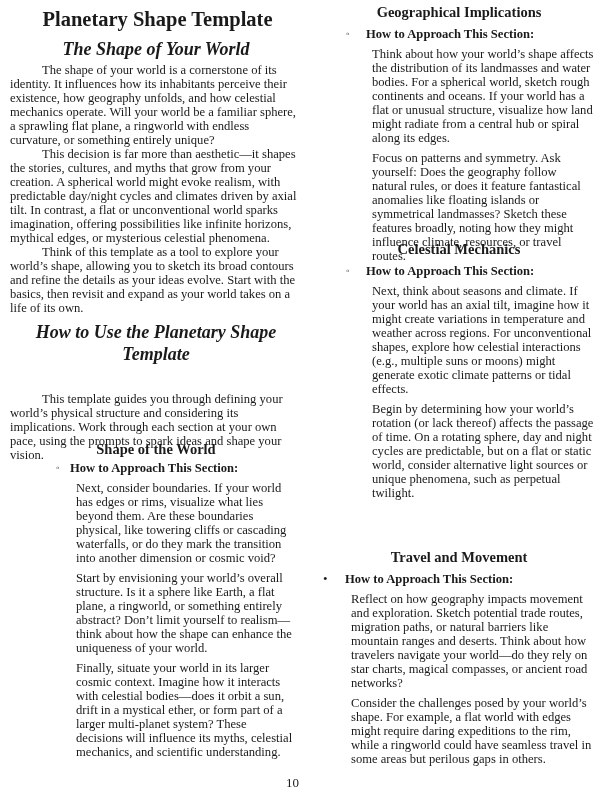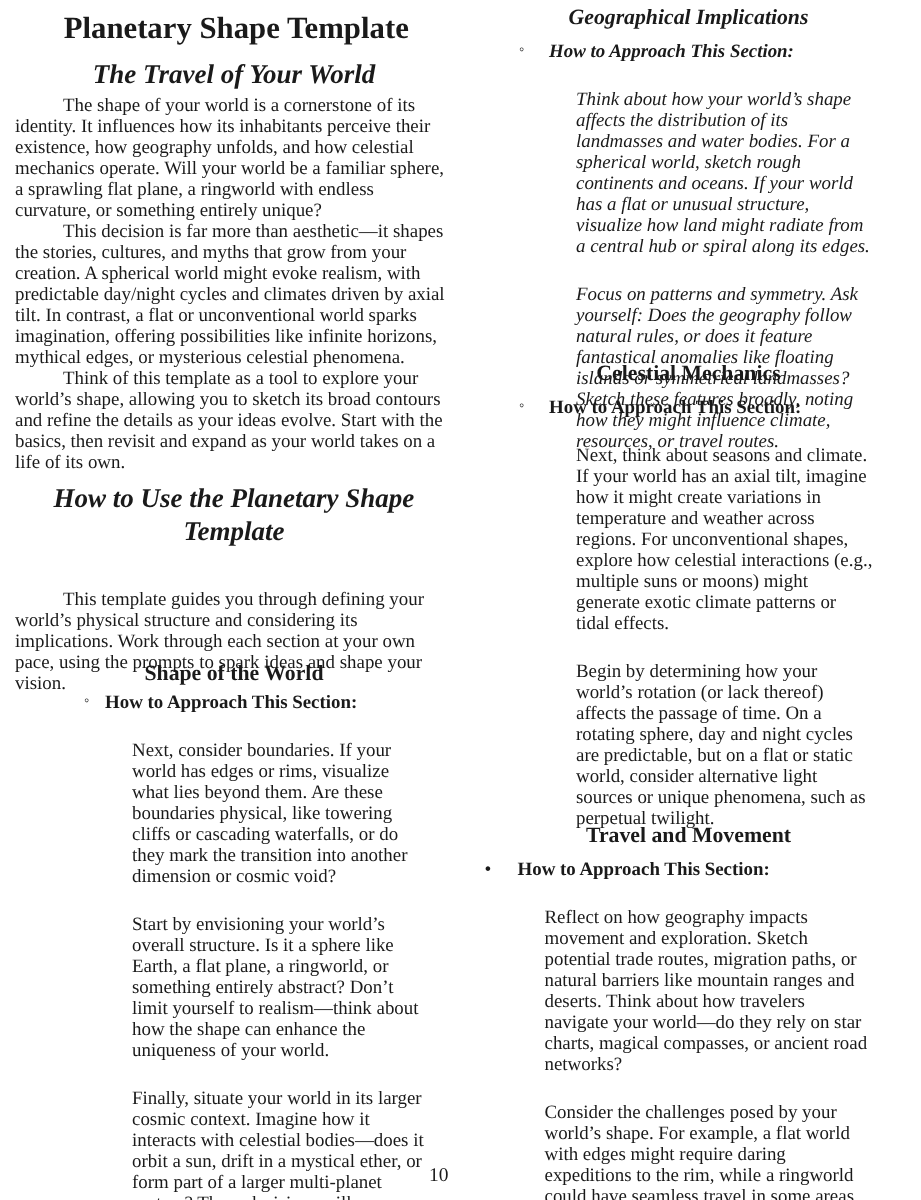--- a/index.html
+++ b/index.html
@@ -23,34 +23,34 @@
       text-align: center; font-weight: bold; font-size: 14.5px; line-height: 18px; margin: 0;
     }
     p.body {
       font-size: 12.6px; line-height: 14px; margin: 0; text-indent: 32px; text-align: left;
     }
     .item { position: relative; padding-left: 0; }
     .bullet {
       position: absolute; font-size: 10px; line-height: 14px; top: 0;
     }
     .item-head { font-weight: bold; font-size: 12.6px; line-height: 14px; margin: 0; }
-    .item-text { font-size: 12.6px; line-height: 14px; margin: 18px; }
+    .item-text { font-size: 12.6px; line-height: 14px; margin: 6px; }
     .page-num {
       position: absolute; left: 286px; top: 775px; font-size: 13px; line-height: 16px;
     }
   </style>
 </head>
 <body>
 
 <h1 class="title">Planetary Shape Template</h1>
 
 <div class="col col-left">
 
   <div style="position:absolute; top:38px; left:0; width:292px;">
-    <h2 class="h2">The Travel of Your World</h2>
+    <h2 class="h2">The Shape of Your World</h2>
     <div style="padding-left:0px; padding-top:3px;">
       <p class="body">The shape of your world is a cornerstone of its identity. It influences how its inhabitants perceive their existence, how geography unfolds, and how celestial mechanics operate. Will your world be a familiar sphere, a sprawling flat plane, a ringworld with endless curvature, or something entirely unique?</p>
       <p class="body">This decision is far more than aesthetic—it shapes the stories, cultures, and myths that grow from your creation. A spherical world might evoke realism, with predictable day/night cycles and climates driven by axial tilt. In contrast, a flat or unconventional world sparks imagination, offering possibilities like infinite horizons, mythical edges, or mysterious celestial phenomena.</p>
       <p class="body">Think of this template as a tool to explore your world’s shape, allowing you to sketch its broad contours and refine the details as your ideas evolve. Start with the basics, then revisit and expand as your world takes on a life of its own.</p>
     </div>
   </div>
 
   <div style="position:absolute; top:321px; left:0; width:292px;">
     <h2 class="h2" style="padding:0 10px;">How to Use the Planetary Shape Template</h2>
     <div style="padding-top:3px;margin-top:24px;">
@@ -65,21 +65,21 @@
       <p class="item-head">How to Approach This Section:</p>
       <p class="item-text">Next, consider boundaries. If your world has edges or rims, visualize what lies beyond them. Are these boundaries physical, like towering cliffs or cascading waterfalls, or do they mark the transition into another dimension or cosmic void?</p>
       <p class="item-text">Start by envisioning your world’s overall structure. Is it a sphere like Earth, a flat plane, a ringworld, or something entirely abstract? Don’t limit yourself to realism—think about how the shape can enhance the uniqueness of your world.</p>
       <p class="item-text">Finally, situate your world in its larger cosmic context. Imagine how it interacts with celestial bodies—does it orbit a sun, drift in a mystical ether, or form part of a larger multi-planet system? These decisions will influence its myths, celestial mechanics, and scientific understanding.</p>
     </div>
   </div>
 </div>
 
 <div class="col col-right">
 
-  <div style="position:absolute; top:3px; left:0; width:282px;font-style:italic;">
+  <div style="position:absolute; top:3px; left:0; width:282px;">
     <h3 class="h3">Geographical Implications</h3>
     <div class="item" style="margin-top:6px; margin-left:48px; width:234px;">
       <span class="bullet" style="left:-20px;">◦</span>
       <p class="item-head">How to Approach This Section:</p>
       <p class="item-text">Think about how your world’s shape affects the distribution of its landmasses and water bodies. For a spherical world, sketch rough continents and oceans. If your world has a flat or unusual structure, visualize how land might radiate from a central hub or spiral along its edges.</p>
       <p class="item-text">Focus on patterns and symmetry. Ask yourself: Does the geography follow natural rules, or does it feature fantastical anomalies like floating islands or symmetrical landmasses? Sketch these features broadly, noting how they might influence climate, resources, or travel routes.</p>
     </div>
   </div>
 
   <div style="position:absolute; top:240px; left:0; width:282px;">

